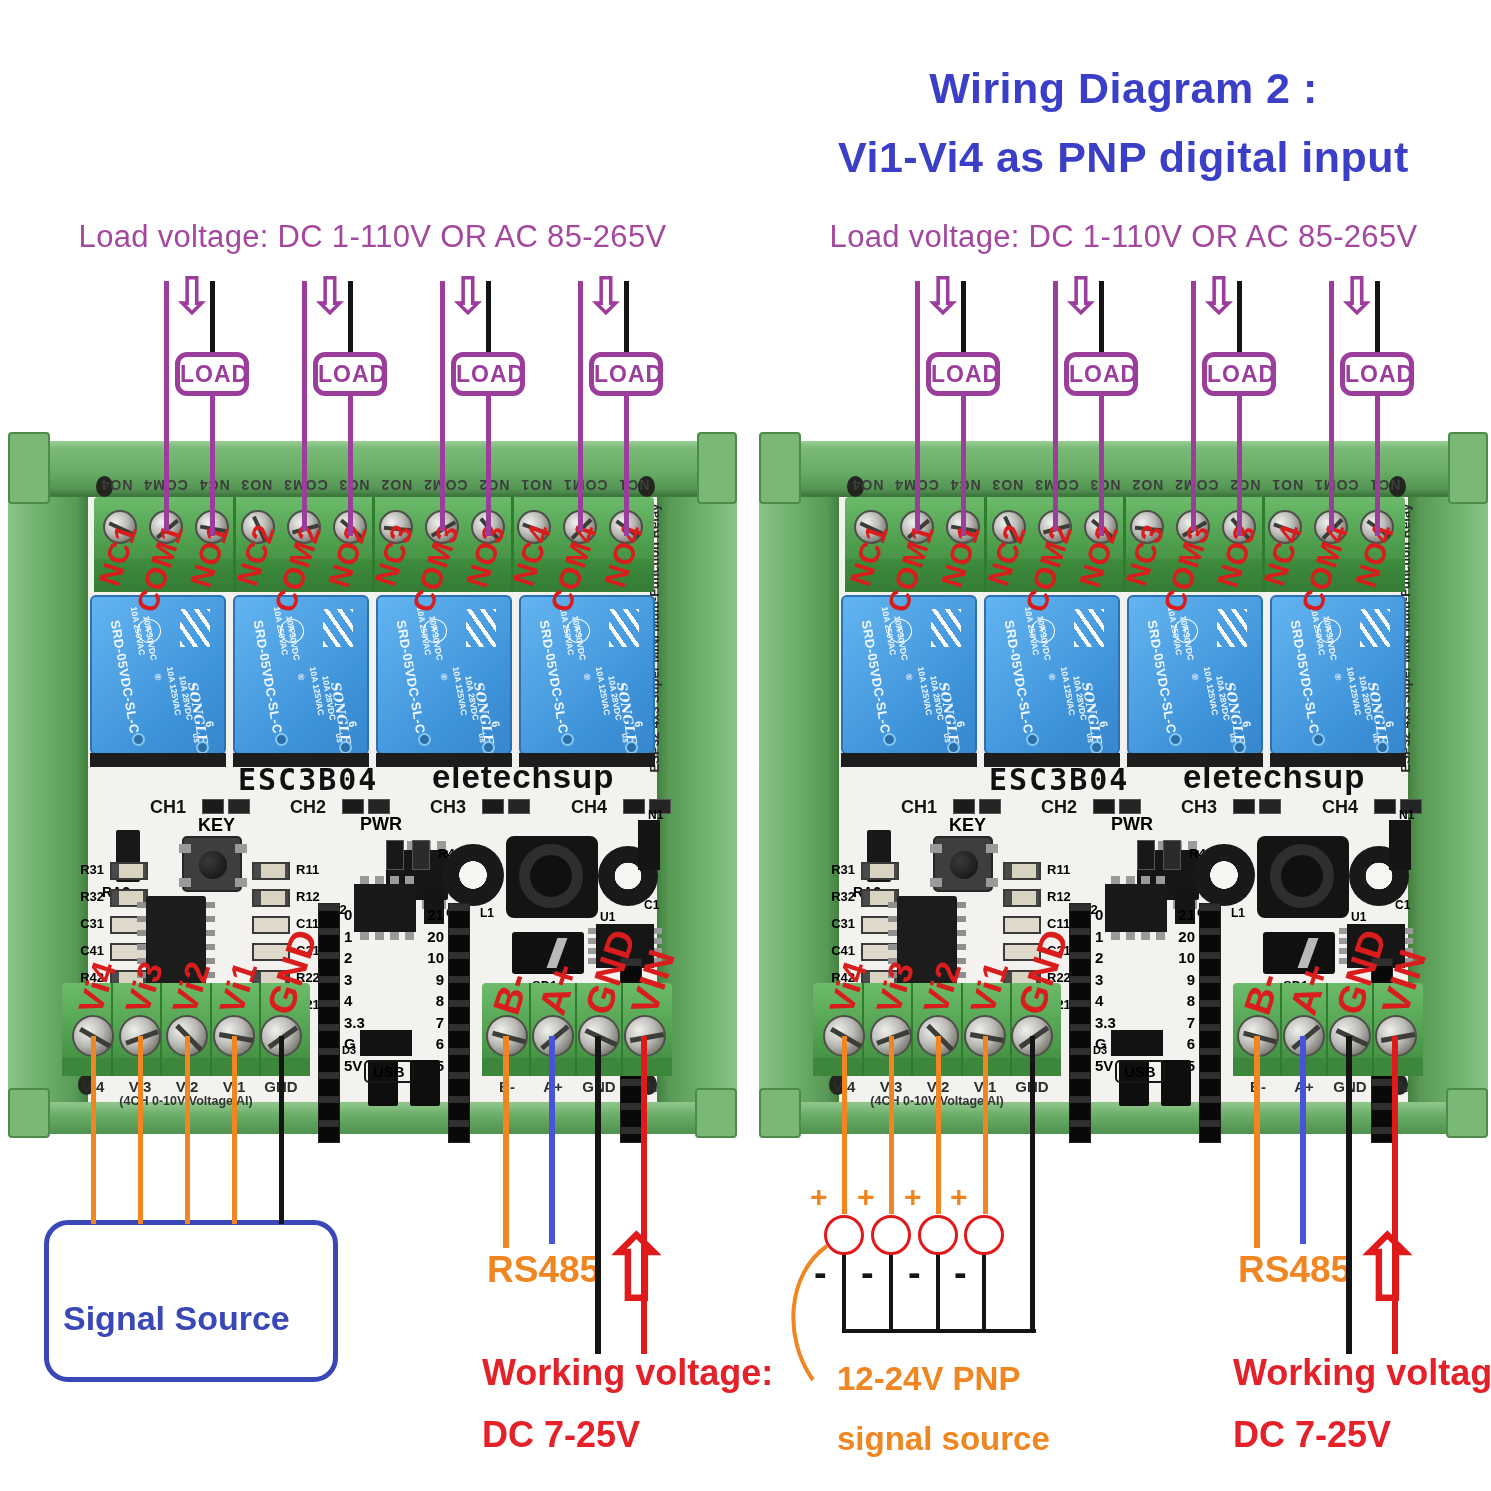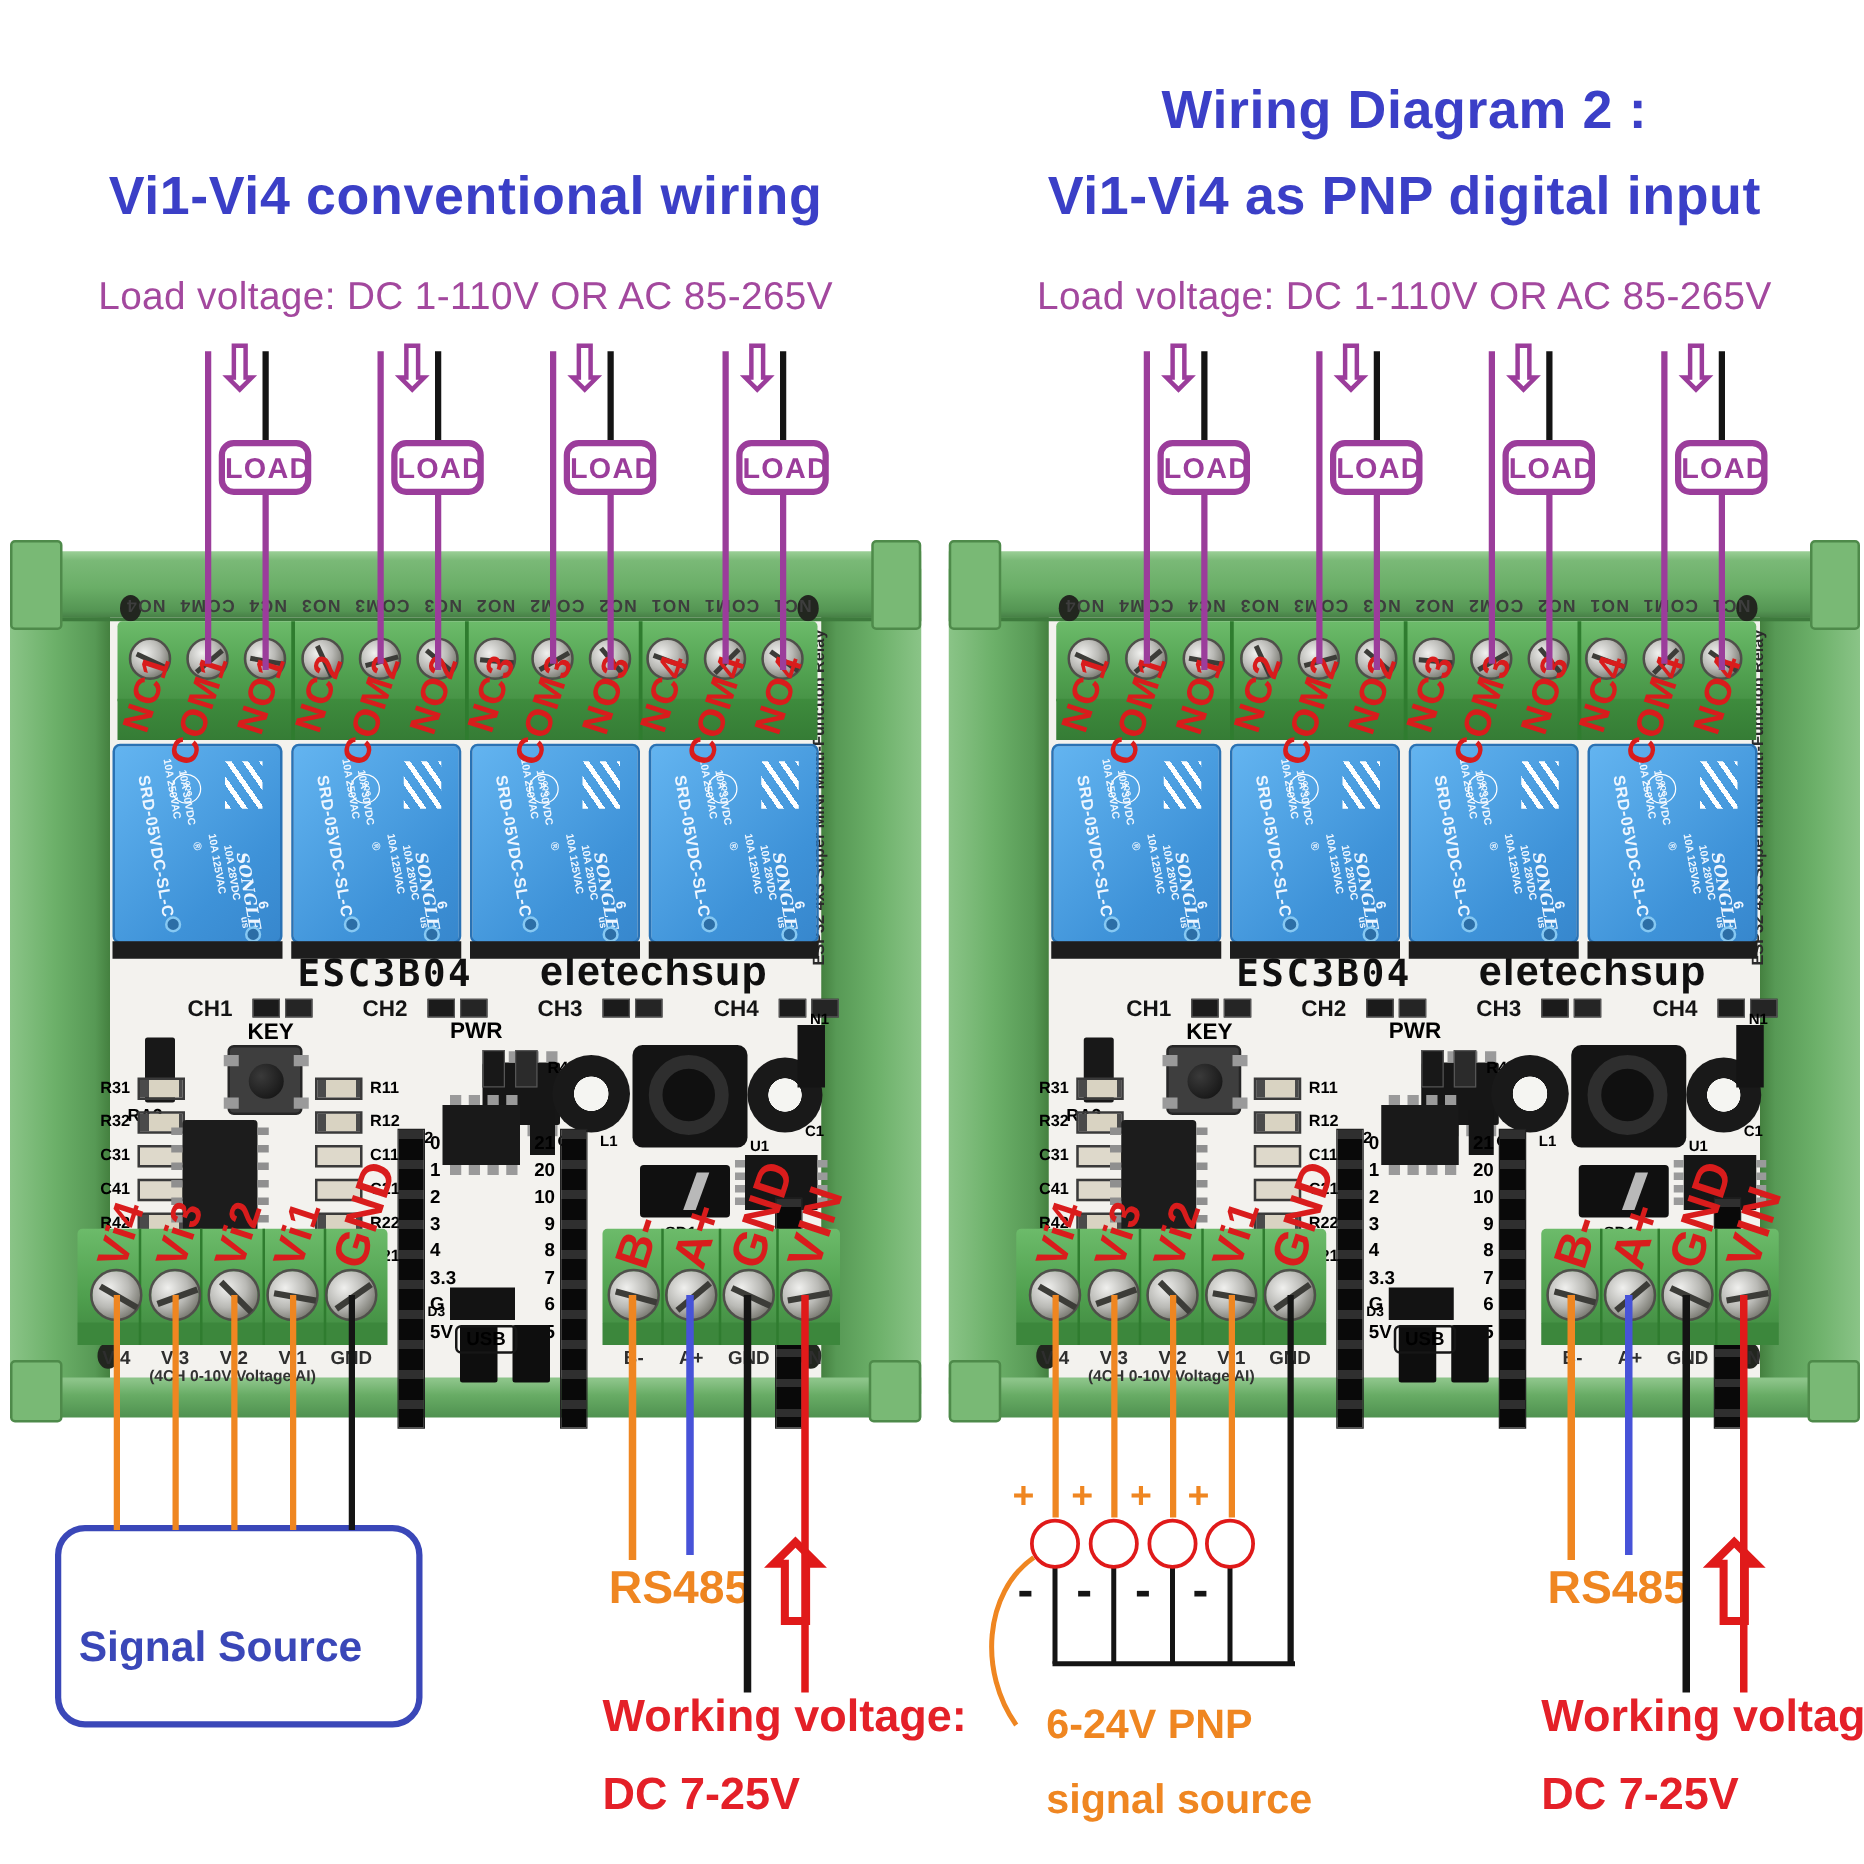--- a/index.html
+++ b/index.html
@@ -26,21 +26,20 @@
   .pnp{font-size:33px;font-weight:600}
   .p1a{left:86px;top:1360px}
   .p1b{left:86px;top:1420px}
 </style>
 </head>
 <body>
 
 <div id="canvas">
 
   <section class="panel" id="panel0">
-    <div class="lbl title t2" style="color: rgb(59, 63, 199);">Vi1-Vi4 conventional wiring</div>
     <div class="lbl loadv" style="color: rgb(163, 72, 158);">Load voltage: DC 1-110V OR AC 85-265V</div>
     <div class="abs src-box" style="border-color: rgb(58, 71, 184);"></div>
     <div class="lbl src s2" style="color: rgb(58, 71, 184);">Signal Source</div>
     <div class="lbl rs485" style="color: rgb(239, 134, 33);">RS485</div>
     <div class="lbl uparrow" style="color: rgb(224, 26, 26);">⇧</div>
     <div class="lbl work w1" style="color: rgb(228, 32, 40);">Working voltage:</div>
     <div class="lbl work w2" style="color: rgb(228, 32, 40);">DC 7-25V</div>
   <div class="abs" style="left: 80px; top: 463px; width: 585px; height: 652px; background: rgb(243, 242, 238); z-index: 1;"></div>
       <div class="abs" style="left: 8px; top: 441px; width: 729px; height: 56px; background: linear-gradient(rgb(155, 207, 151) 0%, rgb(122, 185, 119) 14%, rgb(106, 174, 103) 55%, rgb(84, 149, 83) 90%, rgb(71, 127, 70) 100%); border-bottom: 3px solid rgb(62, 122, 61); z-index: 6;"></div>
       <div class="abs" style="left: 8px; top: 1102px; width: 729px; height: 32px; background: linear-gradient(rgb(140, 196, 137), rgb(104, 172, 101) 40%, rgb(79, 145, 80)); border-top: 2px solid rgb(140, 196, 137); z-index: 6;"></div>
@@ -399,21 +398,21 @@
       <div class="abs" style="left: 138px; top: 1036px; width: 5px; height: 188px; background: rgb(239, 134, 33); z-index: 45;"></div>
       <div class="abs" style="left: 185px; top: 1036px; width: 5px; height: 188px; background: rgb(239, 134, 33); z-index: 45;"></div>
       <div class="abs" style="left: 232px; top: 1036px; width: 5px; height: 188px; background: rgb(239, 134, 33); z-index: 45;"></div>
       <div class="abs" style="left: 279px; top: 1036px; width: 5px; height: 188px; background: rgb(20, 20, 20); z-index: 45;"></div>
     </section>
 
   <section class="panel" id="panel1">
     <div class="lbl title t1" style="color: rgb(59, 63, 199);">Wiring Diagram 2 :</div>
     <div class="lbl title t2" style="color: rgb(59, 63, 199);">Vi1-Vi4 as PNP digital input</div>
     <div class="lbl loadv" style="color: rgb(163, 72, 158);">Load voltage: DC 1-110V OR AC 85-265V</div>
-    <div class="lbl pnp p1a" style="color: rgb(239, 134, 33);">6-24V PNP</div>
+    <div class="lbl pnp p1a" style="color: rgb(239, 134, 33);">12-24V PNP</div>
     <div class="lbl pnp p1b" style="color: rgb(239, 134, 33);">signal source</div>
     <div class="lbl rs485" style="color: rgb(239, 134, 33);">RS485</div>
     <div class="lbl uparrow" style="color: rgb(224, 26, 26);">⇧</div>
     <div class="lbl work w1" style="color: rgb(228, 32, 40);">Working voltage:</div>
     <div class="lbl work w2" style="color: rgb(228, 32, 40);">DC 7-25V</div>
   <div class="abs" style="left: 80px; top: 463px; width: 585px; height: 652px; background: rgb(243, 242, 238); z-index: 1;"></div>
       <div class="abs" style="left: 8px; top: 441px; width: 729px; height: 56px; background: linear-gradient(rgb(155, 207, 151) 0%, rgb(122, 185, 119) 14%, rgb(106, 174, 103) 55%, rgb(84, 149, 83) 90%, rgb(71, 127, 70) 100%); border-bottom: 3px solid rgb(62, 122, 61); z-index: 6;"></div>
       <div class="abs" style="left: 8px; top: 1102px; width: 729px; height: 32px; background: linear-gradient(rgb(140, 196, 137), rgb(104, 172, 101) 40%, rgb(79, 145, 80)); border-top: 2px solid rgb(140, 196, 137); z-index: 6;"></div>
       <div class="abs" style="left: 8px; top: 455px; width: 80px; height: 660px; background: linear-gradient(90deg, rgb(138, 196, 135), rgb(108, 176, 105) 45%, rgb(87, 153, 85) 85%, rgb(68, 128, 63)); z-index: 5;"></div>
       <div class="abs" style="left: 657px; top: 455px; width: 80px; height: 660px; background: linear-gradient(90deg, rgb(68, 128, 63), rgb(87, 153, 85) 15%, rgb(108, 176, 105) 55%, rgb(138, 196, 135)); z-index: 5;"></div>

